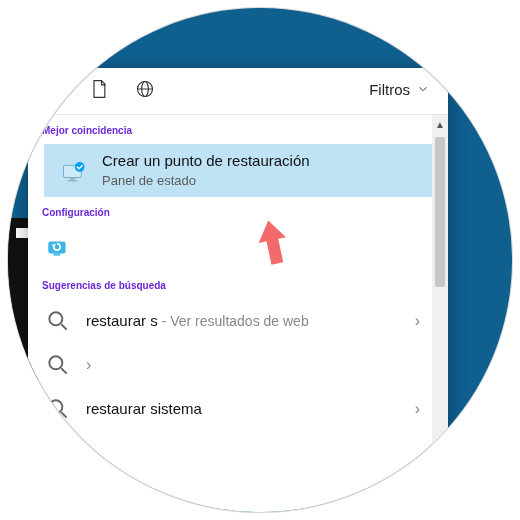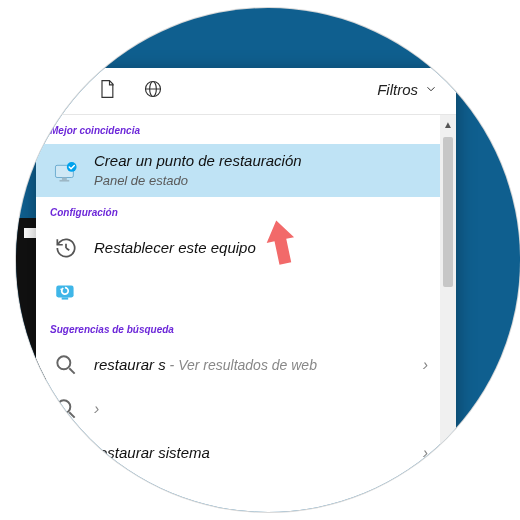--- a/index.html
+++ b/index.html
@@ -5,27 +5,26 @@
   * { box-sizing: border-box; margin: 0; padding: 0; }
   body {
     width: 520px; height: 520px;
     font-family: "Segoe UI", Arial, sans-serif;
     background: #fff;
     position: relative;
     overflow: hidden;
   }
   .circle-mask {
     position: absolute;
-    top: 8px; left: 16px;
+    top: 8px; left: 8px;
     width: 504px; height: 504px;
     border-radius: 50%;
     overflow: hidden;
     background: #0f5f8f;
     box-shadow: 0 0 0 1px #d8d8d8;
-    font-style: italic;
   }
   .taskbar-sliver {
     position: absolute;
     left: 0; top: 210px;
     width: 30px; height: 230px;
     background: #111;
     border-right: 1px solid #222;
   }
   .taskbar-sliver::before {
     content: "";
@@ -100,20 +99,21 @@
   .item {
     display: flex;
     align-items: center;
     padding: 8px 12px 8px 16px;
     gap: 14px;
     font-size: 15px;
     color: #111;
   }
   .item.selected {
     background: #bfe3f5;
+    margin-left: 16px;
   }
   .item .glyph {
     width: 28px; height: 28px;
     display: flex; align-items: center; justify-content: center;
     flex-shrink: 0;
   }
   .item .glyph svg { width: 26px; height: 26px; }
   .item .text { flex: 1; line-height: 1.25; }
   .item .text .sub { font-size: 13px; color: #5a5a5a; margin-top: 2px; }
   .item .chev {
@@ -183,31 +183,20 @@
             </svg>
           </div>
           <div class="text">
             <div>Crear un punto de restauración</div>
             <div class="sub">Panel de estado</div>
           </div>
         </div>
 
         <div class="section-header">Configuración</div>
 
-        <div class="item">
-          <div class="glyph">
-            <svg viewBox="0 0 24 24" fill="none" stroke="#555" stroke-width="1.6">
-              <path d="M4 12a8 8 0 1 0 2.3-5.6L4 9"></path>
-              <polyline points="4 4 4 9 9 9"></polyline>
-              <line x1="12" y1="8" x2="12" y2="12"></line>
-              <line x1="12" y1="12" x2="15" y2="14"></line>
-            </svg>
-          </div>
-          <div class="text">Restablecer este equipo</div>
-        </div>
 
         <div class="item">
           <div class="glyph">
             <svg viewBox="0 0 24 24">
               <rect x="3" y="6" width="16" height="11" rx="2" fill="#3fb6e8"></rect>
               <rect x="8" y="17" width="6" height="2" fill="#3fb6e8"></rect>
               <path d="M11 8 a3 3 0 1 1 -2.8 2" fill="none" stroke="#fff" stroke-width="1.6"></path>
               <polyline points="7 9 8.2 10 9.4 8.2" fill="none" stroke="#fff" stroke-width="1.4"></polyline>
             </svg>
           </div>

